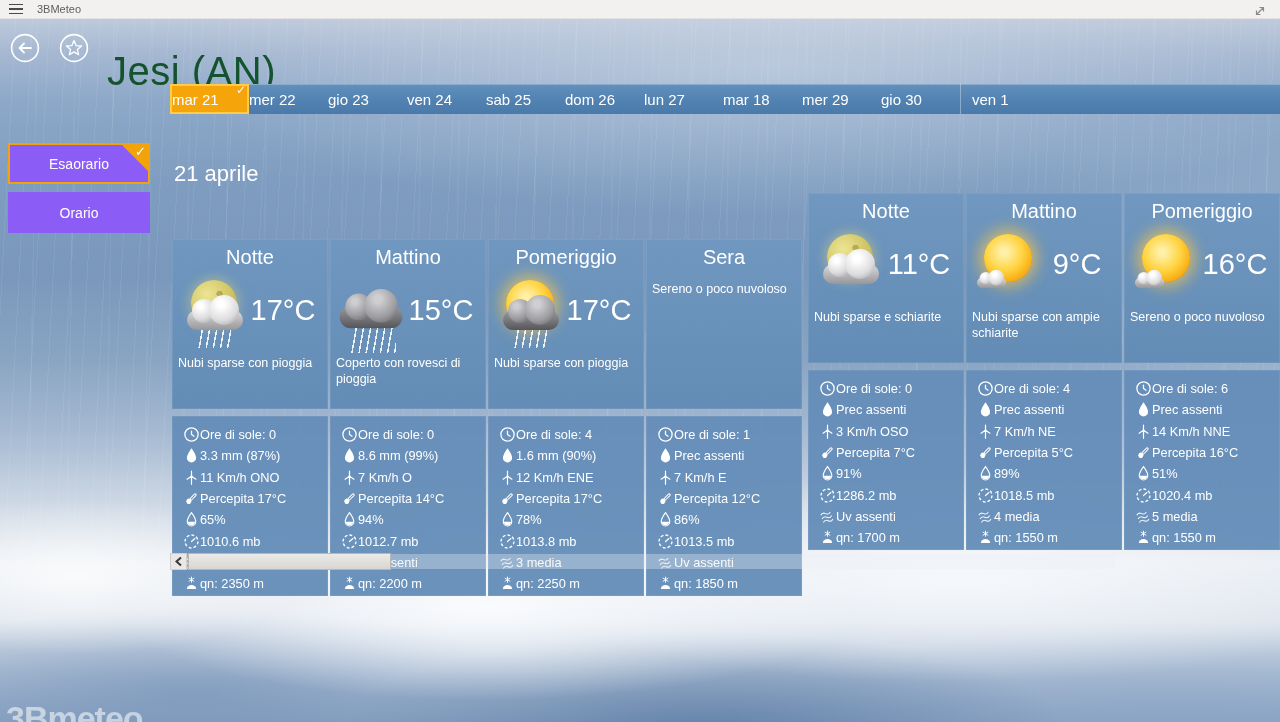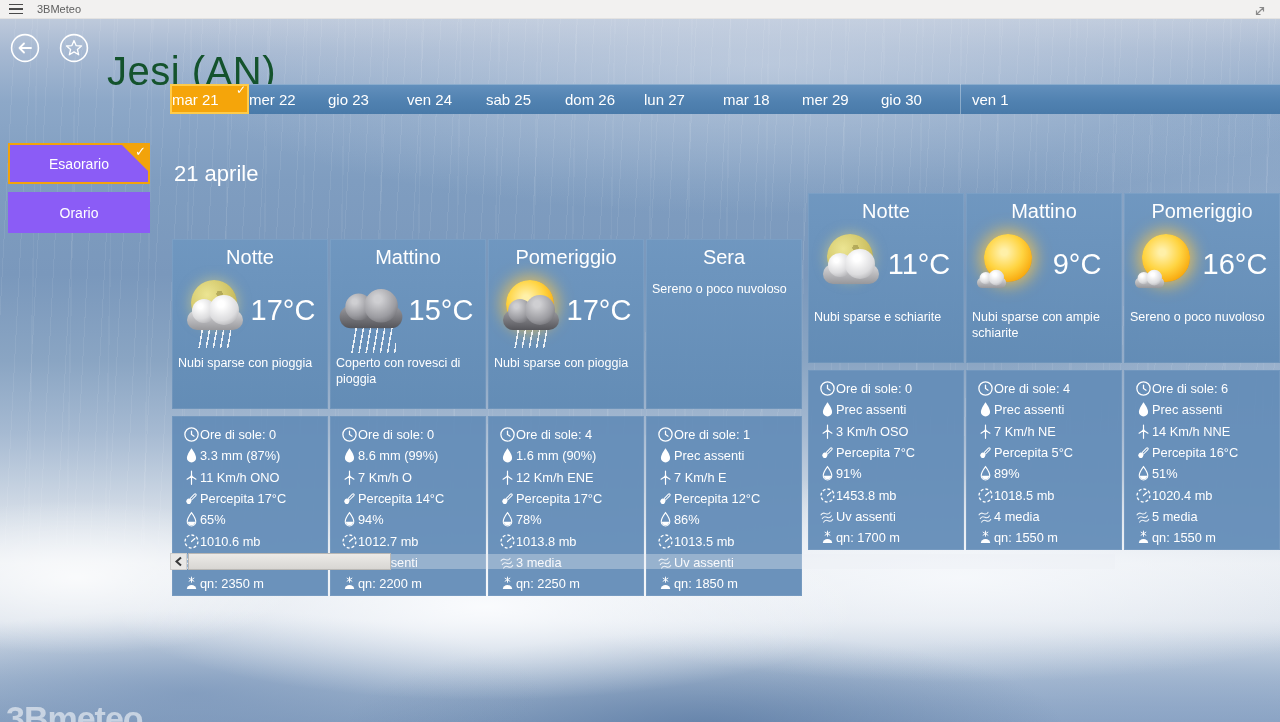--- a/index.html
+++ b/index.html
@@ -558,21 +558,21 @@
                 <path d="M10 2 C10 2 5 8.8 5 12.6 a5 5 0 0 0 10 0 C15 8.8 10 2 10 2 Z" fill="none" stroke="#fff" stroke-width="1.3"></path>
                 <path d="M5.8 12.5 a4.2 4.2 0 0 0 8.4 0 z" fill="#fff"></path>
               </svg>
         <span class="dtext">91%</span>
       </div>
       <div class="drow">
         <svg width="17" height="17" viewBox="0 0 20 20">
                 <circle cx="10" cy="10" r="7.6" fill="none" stroke="#fff" stroke-width="1.6" stroke-dasharray="3.4 2.4"></circle>
                 <path d="M10 10 L14 6.5" stroke="#fff" stroke-width="1.4" stroke-linecap="round"></path>
               </svg>
-        <span class="dtext">1453.8 mb</span>
+        <span class="dtext">1286.2 mb</span>
       </div>
       <div class="drow">
         <svg width="17" height="17" viewBox="0 0 20 20">
                 <g transform="rotate(-20 10 10)" stroke="#fff" stroke-width="1.2" fill="none" opacity=".9">
                   <path d="M3 6 c2 -2 4 -2 6 0 c2 2 4 2 6 0"></path>
                   <path d="M3 10.5 c2 -2 4 -2 6 0 c2 2 4 2 6 0"></path>
                   <path d="M3 15 c2 -2 4 -2 6 0 c2 2 4 2 6 0"></path>
                 </g>
               </svg>
         <span class="dtext">Uv assenti</span>

